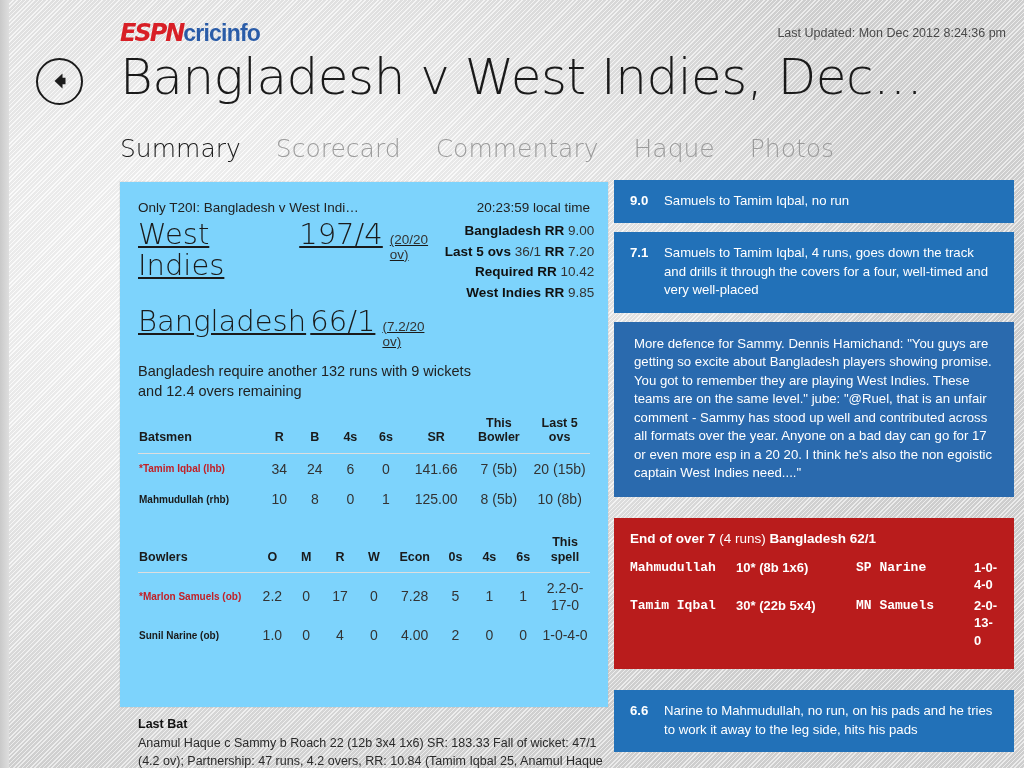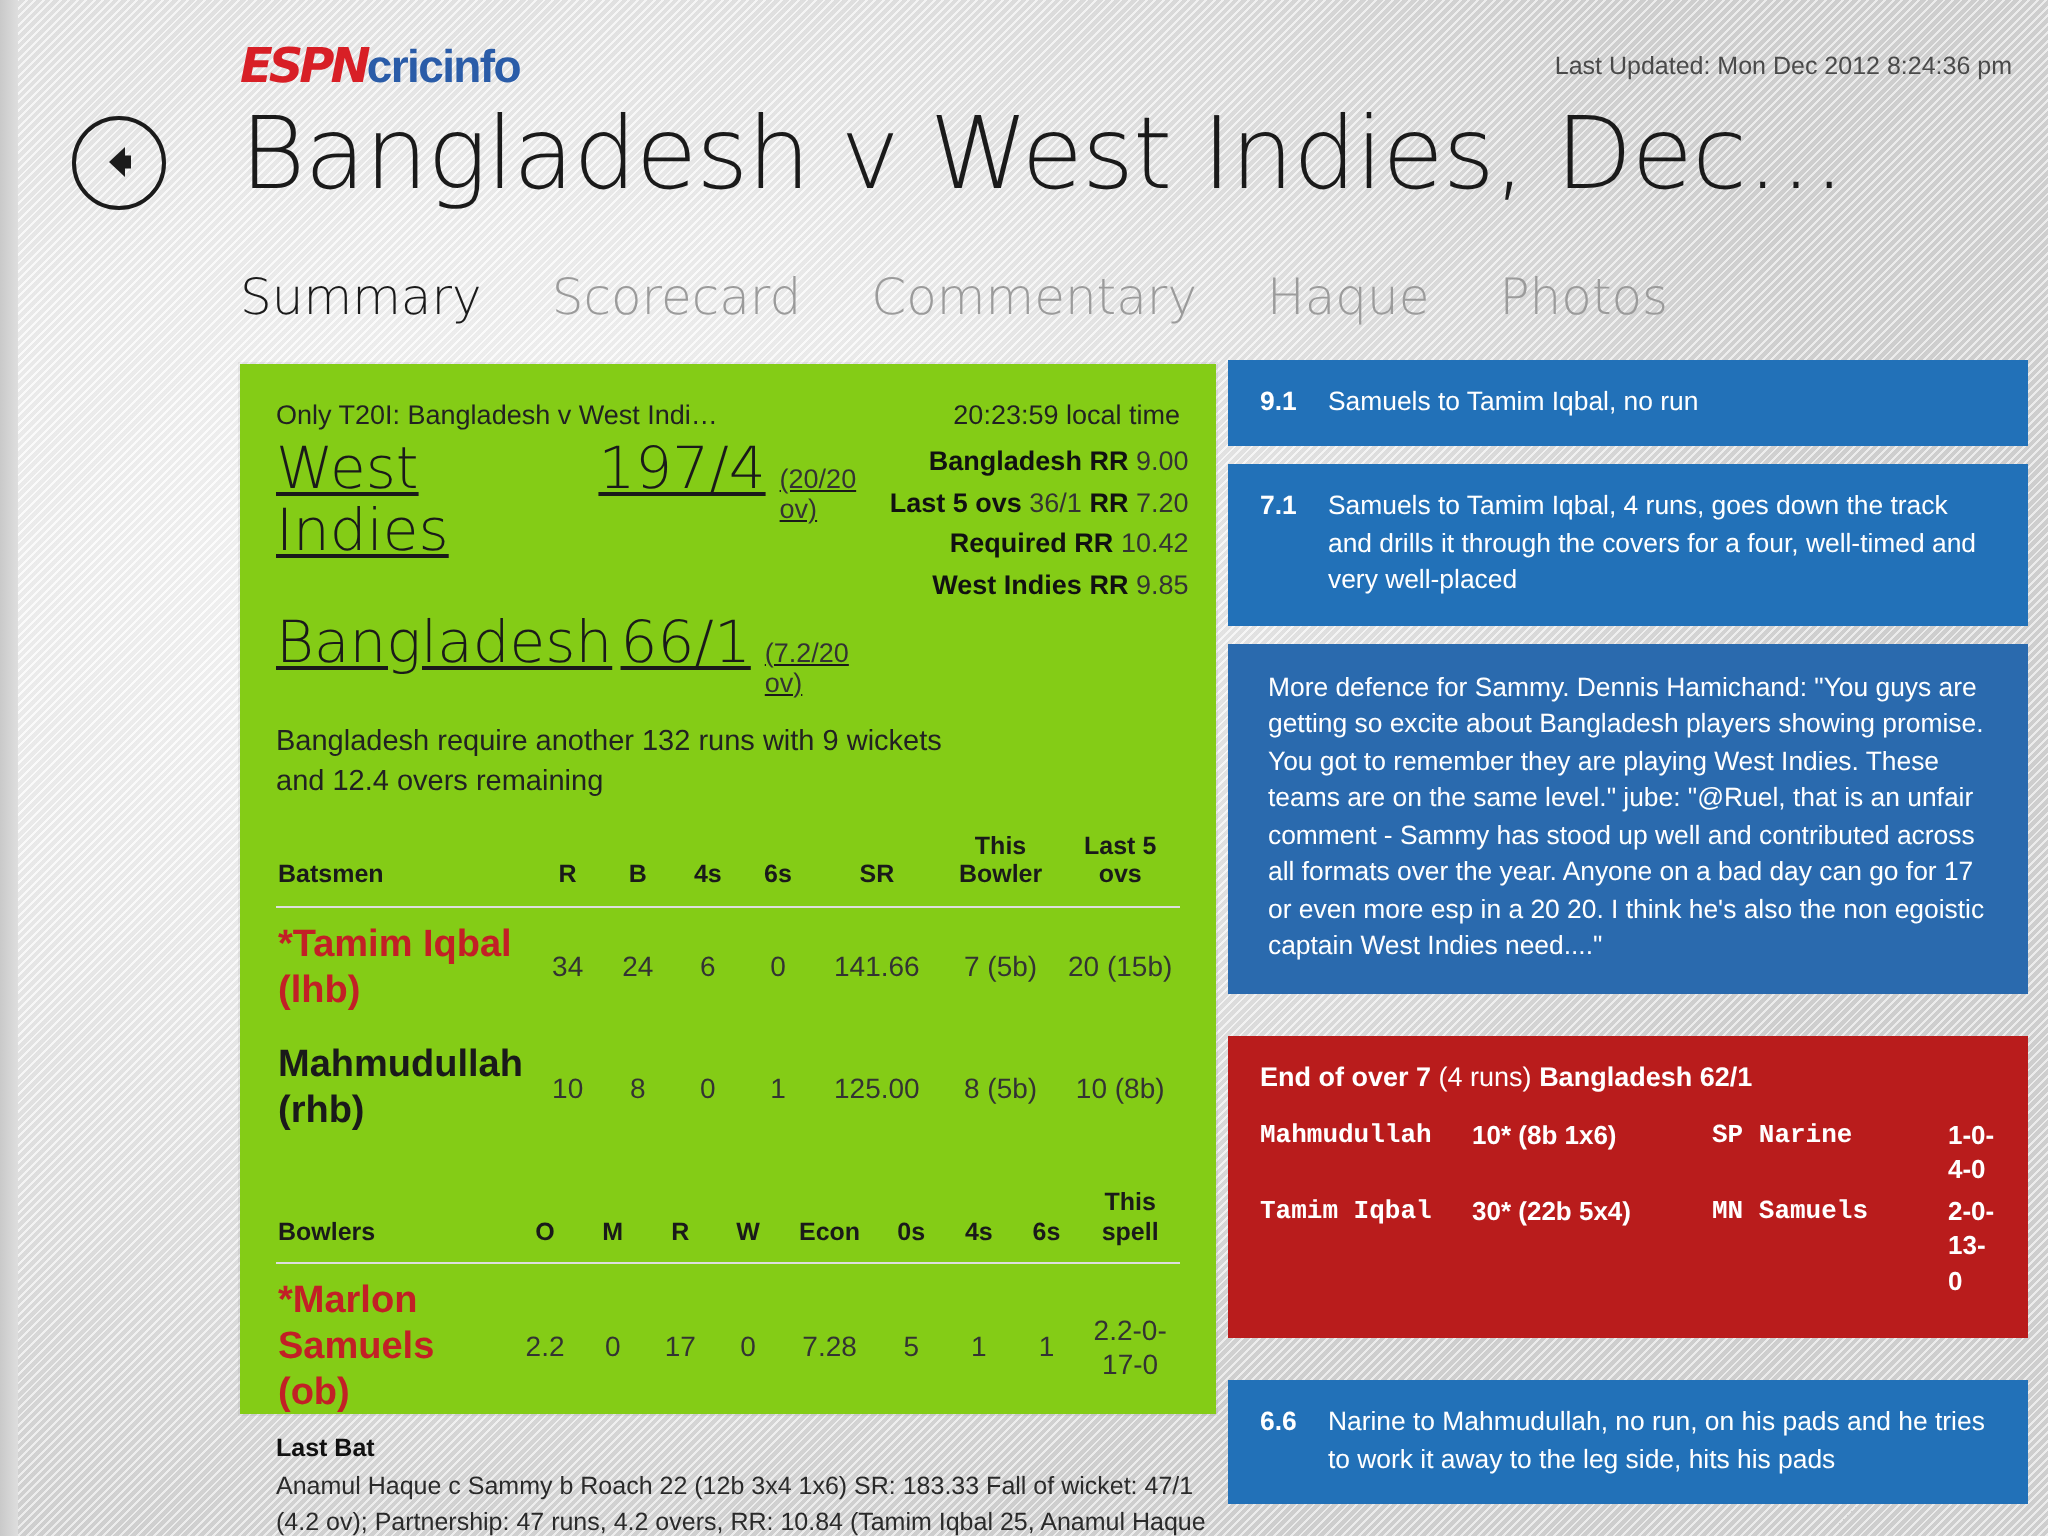--- a/index.html
+++ b/index.html
@@ -101,21 +101,21 @@
     white-space: nowrap;
     font-family: "DejaVu Sans", sans-serif;
   }
   .tab.active { color: #1a1a1a; }
 
   
   .scorecard {
     position: absolute;
     left: 120px; top: 182px;
     width: 488px; height: 525px;
-    background: #84cc16;
+    background: #7dd3fc;
     box-shadow: 0 0 0 1px rgba(0,0,0,0.05);
     padding: 18px 18px 0 18px;
     overflow: hidden;
   }
 
   .sc-toprow {
     display: flex;
     justify-content: space-between;
     align-items: baseline;
     font-size: 13.5px;
@@ -195,21 +195,21 @@
     padding: 7px 1px;
     color: #333;
     font-size: 14px;
     vertical-align: middle;
     line-height: 1.2;
   }
   table.stat td.name-col {
     text-align: left;
     font-weight: bold;
     color: #1a1a1a;
-    font-size: 19px;
+    font-size: 10px;
     line-height: 1.22;
     margin-left: 25px;
   }
   table.stat td.name-col.onstrike { color: #c22026; }
 
   .col-name  { width: 118px; }
   .col-sm    { width: 34px; }
   .col-sr    { width: 62px; }
   .col-wide  { width: 58px; }
 
@@ -468,21 +468,21 @@
 </div>
 
 <div class="last-bat">
   <b>Last Bat</b>
   <span>Anamul Haque c Sammy b Roach 22 (12b 3x4 1x6) SR: 183.33 Fall of wicket: 47/1 (4.2 ov); Partnership: 47 runs, 4.2 overs, RR: 10.84 (Tamim Iqbal 25, Anamul Haque</span>
 </div>
 
 <div class="commentary">
 
   <div class="cbox">
-    <span class="ball">9.1</span>
+    <span class="ball">9.0</span>
     <span class="ctext">Samuels to Tamim Iqbal, no run</span>
   </div>
 
   <div class="cbox">
     <span class="ball">7.1</span>
     <span class="ctext">Samuels to Tamim Iqbal, 4 runs, goes down the track and drills it through the covers for a four, well-timed and very well-placed</span>
   </div>
 
   <div class="cbox comment nonumber">
     <span class="ctext">More defence for Sammy. Dennis Hamichand: "You guys are getting so excite about Bangladesh players showing promise. You got to remember they are playing West Indies. These teams are on the same level." jube: "@Ruel, that is an unfair comment - Sammy has stood up well and contributed across all formats over the year. Anyone on a bad day can go for 17 or even more esp in a 20 20. I think he's also the non egoistic captain West Indies need...."</span>

